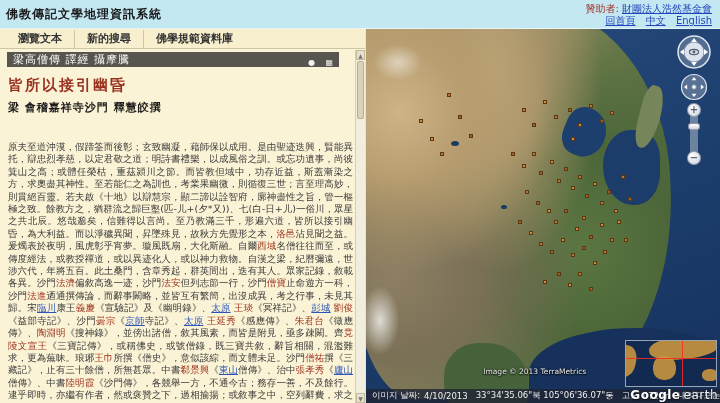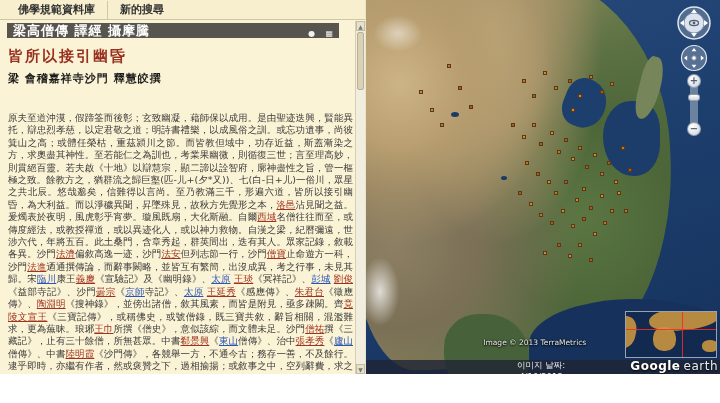--- a/index.html
+++ b/index.html
@@ -22,29 +22,29 @@
   
   .left-pane { width:365px; background:#fbf3d5; position:relative; overflow:hidden; }
   .tabs { height:20px; background:#f7efce; border-bottom:1px solid #cfc6a6;
           display:flex; align-items:center; padding-left:6px; }
   .tab { font-size:11px; font-weight:bold; color:#333; padding:0 12px; cursor:pointer;
          border-right:1px solid #cfc6a6; line-height:18px; white-space:nowrap; }
   .tab:last-child { border-right:none; }
 
   .doc-bar { height:15px; background:#57554e; color:#fff; margin:3px 26px 0 7px;
              padding:0 6px; display:flex; justify-content:space-between; align-items:center; }
-  .doc-bar-title { font-size:13px; font-weight:bold; line-height:15px; letter-spacing:1px; white-space:nowrap; }
+  .doc-bar-title { font-size:11px; font-weight:normal; line-height:15px; letter-spacing:1px; white-space:nowrap; }
   .doc-bar-icons span { font-size:8px; margin-left:5px; cursor:pointer; color:#f2f2f2; }
 
   .doc { padding:7px 12px 0 8px; }
   .doc h1 { font-size:15px; color:#993120; letter-spacing:2px; margin:2px 0 5px 0; }
   .doc h2 { font-size:11px; color:#1a1a1a; letter-spacing:1px; margin-bottom:26px; }
   .doc-body { font-size:9.5px; line-height:12.4px; color:#3a3a3a; text-align:justify;
               height:282px; overflow:hidden; }
-  .seg-p { color:#9e3320; text-decoration:underline; cursor:pointer; }
+  .seg-p { color:#9e3320; cursor:pointer; }
   .seg-l { color:#2b55b7; text-decoration:underline; cursor:pointer; }
 
   
   .scrollbar { position:absolute; top:21px; right:0; bottom:0; width:10px;
                background:#f1eee0; border-left:1px solid #d6cfb4; }
   .sb-btn { height:10px; font-size:6px; color:#777; text-align:center; line-height:10px;
             background:#e6e1cc; border:1px solid #c4bc9e; cursor:pointer; }
   .sb-btn.bottom { position:absolute; bottom:0; left:0; right:0; }
   .sb-thumb { position:absolute; top:11px; left:1px; width:7px; height:58px;
               background:#d9d2b6; border:1px solid #b8b090; border-radius:2px; cursor:pointer; }
@@ -91,21 +91,21 @@
           background:radial-gradient(circle at 35% 30%, #ffffff, #c9d2dd);
           border:1px solid rgba(120,130,145,.7); color:#51606f; font-size:10px;
           line-height:12px; text-align:center; cursor:pointer; font-weight:bold; }
   .zbtn.plus { top:-8px; } .zbtn.minus { bottom:-8px; }
   .zthumb { position:absolute; left:-2px; top:12px; width:12px; height:7px; border-radius:3px;
             background:linear-gradient(#fff,#cfd6df); border:1px solid rgba(110,120,135,.7); cursor:pointer; }
 
   
   .statusbar { position:absolute; left:0; right:0; bottom:0; height:14px;
                background:rgba(30,36,52,.8); color:#efefef; font-size:8.5px;
-               display:flex; align-items:center; padding:0 6px; z-index:25; white-space:nowrap;flex-direction:column; }
+               display:flex; align-items:center; padding:0 6px; z-index:25; white-space:nowrap; }
   .statusbar .sp { flex:1; }
   .statusbar span { margin-right:4px; }
 
   .attribution { position:absolute; left:50%; bottom:27px; transform:translateX(-58%);
                  text-align:center; font-size:7.5px; line-height:9px;
                  color:rgba(255,255,255,.9); text-shadow:0 0 2px #000, 0 1px 2px #000; z-index:20; }
 
   
   .inset { position:absolute; right:3px; bottom:16px; width:92px; height:47px;
            background:#122a50; border:1px solid #9aa4b0; overflow:hidden; z-index:26; }
@@ -118,27 +118,42 @@
   .inset .cross-h { position:absolute; left:0; top:38%; width:100%; height:1px; background:rgba(255,40,30,.85); }
   .ge-logo { position:absolute; right:2px; bottom:1px; font-size:12px; color:#fff;
              text-shadow:0 1px 2px rgba(0,0,0,.9); letter-spacing:.5px; z-index:27; }
   .ge-logo .earth { color:#e8edf4; font-weight:normal; margin-left:3px; }
 </style>
 </head>
 <body>
 
 <div class="page">
 
+  <header class="banner">
+    <div class="banner-title">佛教傳記文學地理資訊系統</div>
+    <div class="banner-right">
+      <div class="sponsor-line">
+        <span class="sponsor-label">贊助者:</span>
+        <span class="blue-link">財團法人浩然基金會</span>
+      </div>
+      <div class="nav-line">
+        <a class="blue-link">回首頁</a>
+        <a class="blue-link">中文</a>
+        <a class="blue-link">English</a>
+      </div>
+    </div>
+  </header>
 
   <div class="content">
 
     <section class="left-pane">
       <nav class="tabs">
+        <span class="tab">瀏覽文本</span>
+        <span class="tab">新的搜尋</span>
         <span class="tab">佛學規範資料庫</span>
-        <span class="tab">新的搜尋</span>
       </nav>
 
       <div class="doc-bar">
         <span class="doc-bar-title">梁高僧傳 譯經 攝摩騰</span>
         <span class="doc-bar-icons">
           <span>●</span>
           <span>▦</span>
         </span>
       </div>
 

